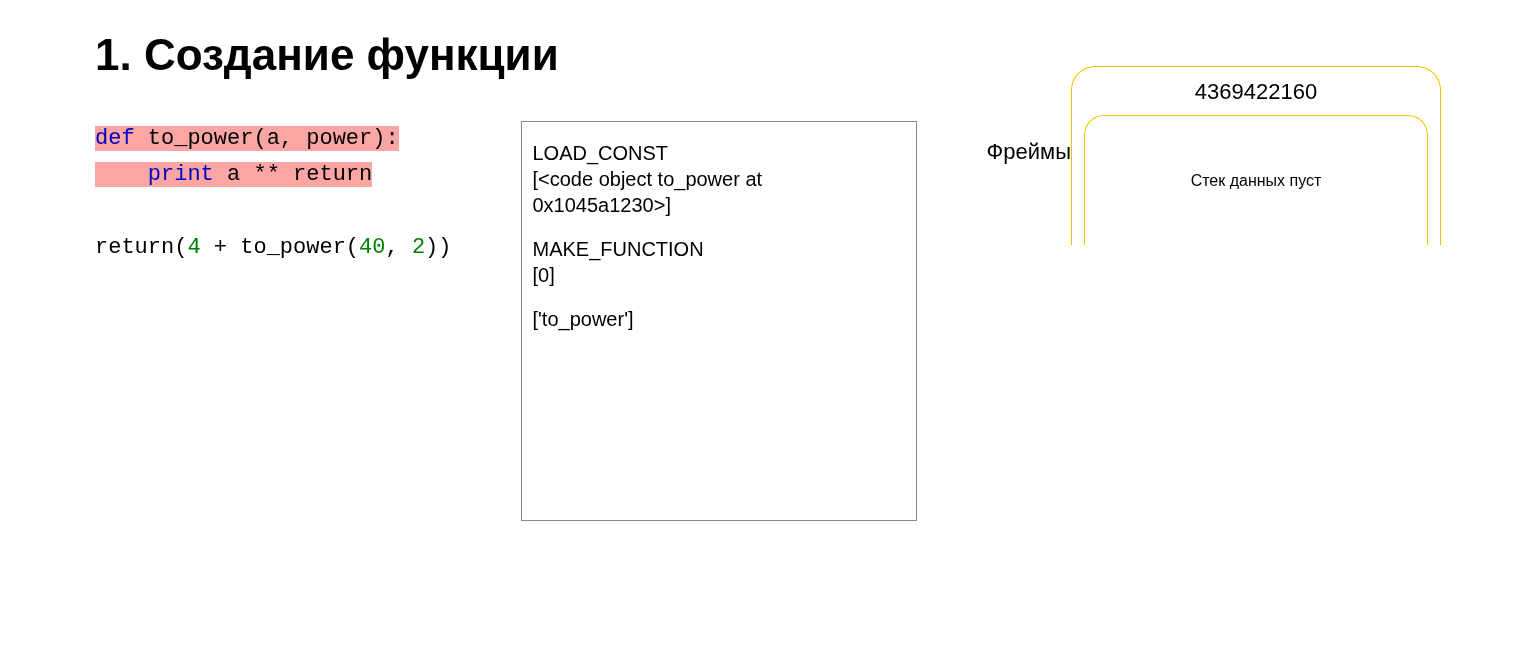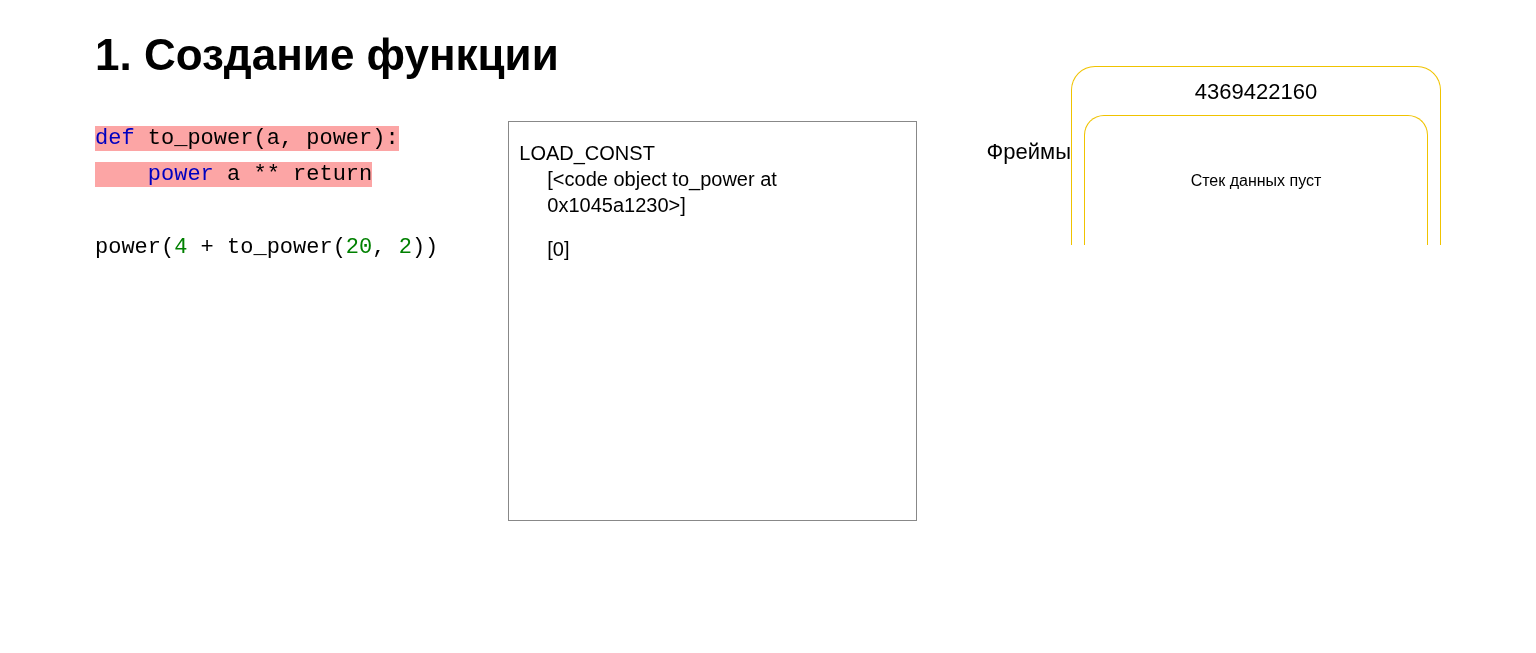--- a/index.html
+++ b/index.html
@@ -42,21 +42,21 @@
     .bytecode-panel {
       border: 1px solid #888;
       width: 410px;
       min-height: 400px;
       padding: 18px 10px;
       font-family: Arial, Helvetica, sans-serif;
       font-size: 20px;
       line-height: 1.3;
     }
     .bc-op { margin-top: 0; }
-    .bc-arg { margin-bottom: 18px; margin-left: 28px; }
+    .bc-arg { margin-bottom: 18px; }
     
     .frames-wrap {
       display: flex;
       flex-direction: row;
       align-items: center;
       margin-top: -55px;
     }
     .frames-title {
       font-size: 22px;
       margin-bottom: 8px;
@@ -91,28 +91,30 @@
   </style>
 </head>
 <body>
 
 <div class="container">
   <h1 class="title">1. Создание функции</h1>
 
   <div class="columns">
 
     <div class="code-block"><span class="hl"><span class="kw-def">def</span><span class="fn-name"> to_power</span><span>(a, power)</span><span>:</span></span>
-<span class="hl">    <span class="kw-ret">power</span><span> a ** return</span></span>
+<span class="hl">    <span class="kw-ret">print</span><span> a ** return</span></span>
 
-<span>power(</span><span class="num">4</span><span> + to_power(</span><span class="num">20</span><span>, </span><span class="num">2</span><span>))</span></div>
+<span>return(</span><span class="num">4</span><span> + to_power(</span><span class="num">40</span><span>, </span><span class="num">2</span><span>))</span></div>
 
     <div class="bytecode-panel">
       <div class="bc-op">LOAD_CONST</div>
       <div class="bc-arg">[&lt;code object to_power at 0x1045a1230&gt;]</div>
+      <div class="bc-op">MAKE_FUNCTION</div>
       <div class="bc-arg">[0]</div>
+      <div class="bc-arg">['to_power']</div>
     </div>
 
     <div class="frames-wrap">
       <div class="frames-title">Фреймы</div>
       <div class="frame-outer">
         <div class="frame-id">4369422160</div>
         <div class="frame-inner">
           <div class="stack-empty">Стек данных пуст</div>
         </div>
       </div>

